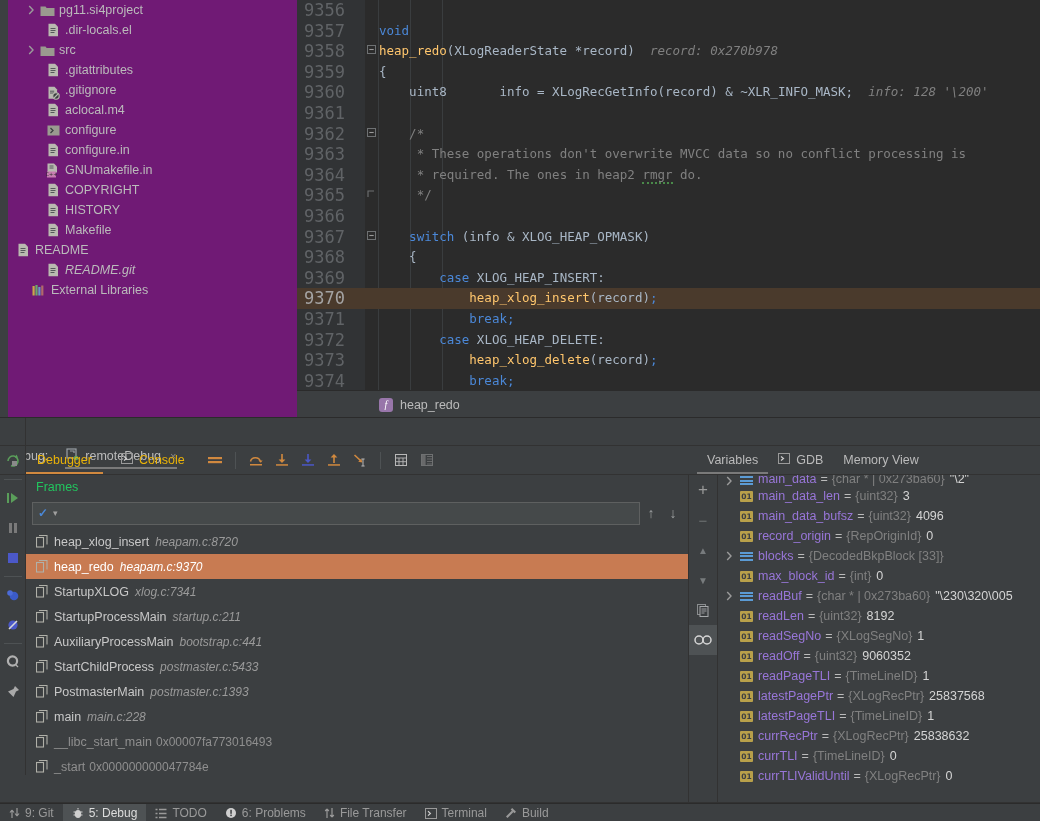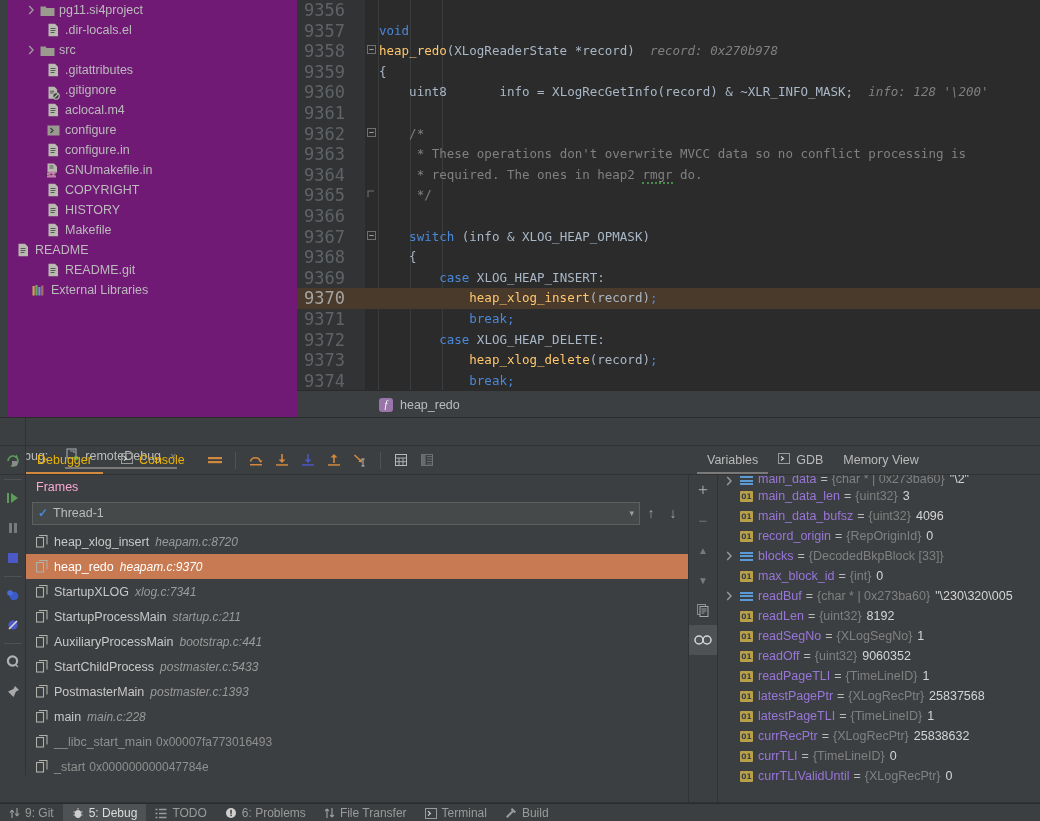--- a/index.html
+++ b/index.html
@@ -108,21 +108,21 @@
   .tb-line{position:absolute;left:0;top:56px;width:1040px;height:1px;background:#323232;}
 
   
   .side-rail{position:absolute;left:0;top:28px;width:26px;height:357px;background:#3c3f41;}
   .rail-btn{width:26px;height:30px;display:flex;align-items:center;justify-content:center;}
   .rail-div{width:18px;height:1px;background:#4e5254;margin:3px auto;}
   .rail-vline{position:absolute;left:25px;top:0;width:1px;height:357px;background:#323232;}
 
   
   .frames-pane{position:absolute;left:26px;top:57px;width:662px;height:328px;background:#3c3f41;}
-  .frames-title{height:25px;line-height:25px;padding-left:10px;font-size:12.5px;color:#f9a8d4;}
+  .frames-title{height:25px;line-height:25px;padding-left:10px;font-size:12.5px;color:#22c55e;}
   .thread-row{display:flex;align-items:center;height:26px;padding:0 4px 0 6px;}
   .thread-combo{
     flex:1;height:23px;background:#45494a;border:1px solid #5e6060;
     display:flex;align-items:center;padding:0 5px;box-sizing:border-box;
   }
   .thread-combo .chk{color:#4a88d8;font-size:12px;margin-right:5px;font-weight:bold;}
   .thread-combo .tname{font-size:12.5px;color:#bbbbbb;flex:1;}
   .thread-combo .carat{color:#a0a0a0;font-size:9px;}
   .nav-btn{width:22px;height:23px;display:flex;align-items:center;justify-content:center;color:#9da0a1;font-size:14px;}
   .frame-list{margin-top:3px;}
@@ -311,21 +311,21 @@
         </div>
         <div class="tree-row" style="">
           <span class="ico">
             <svg width="12" height="14" viewBox="0 0 12 14">
               <path d="M1.5 0.8 h6.5 l3 3 v9.4 h-9.5 z" fill="#b9b9b0"></path>
               <path d="M3.5 5.5 h5 M3.5 7.5 h5 M3.5 9.5 h4" stroke="#55585a" stroke-width="1"></path>
             </svg>
           </span>
           <span class="lbl">README</span>
         </div>
-        <div class="tree-row" style="padding-left: 36px;">
+        <div class="tree-row" style="padding-left: 36px; font-style: italic;">
           <span class="ico">
             <svg width="12" height="14" viewBox="0 0 12 14">
               <path d="M1.5 0.8 h6.5 l3 3 v9.4 h-9.5 z" fill="#b9b9b0"></path>
               <path d="M3.5 5.5 h5 M3.5 7.5 h5 M3.5 9.5 h4" stroke="#55585a" stroke-width="1"></path>
             </svg>
           </span>
           <span class="lbl">README.git</span>
         </div>
         <div class="tree-row" style="padding-left: 22px;">
           <span class="ico">
@@ -532,21 +532,20 @@
           </svg>
       </div>
     </div>
     <div class="tb-line"></div>
 
     <div class="frames-pane">
       <div class="frames-title">Frames</div>
       <div class="thread-row">
         <div class="thread-combo">
           <span class="chk">✓</span>
-          <span class="tname">Thread-1</span>
           <span class="carat">▾</span>
         </div>
         <div class="nav-btn">↑</div>
         <div class="nav-btn">↓</div>
       </div>
       <div class="frame-list" id="frame-list">
           <div class="frame-row">
             <span class="frame-ico">
               <svg width="12" height="13" viewBox="0 0 12 13">
                 <rect x="0.5" y="2.5" width="7" height="9.5" fill="none" stroke="#b0b0a8" stroke-width="1.1"></rect>

